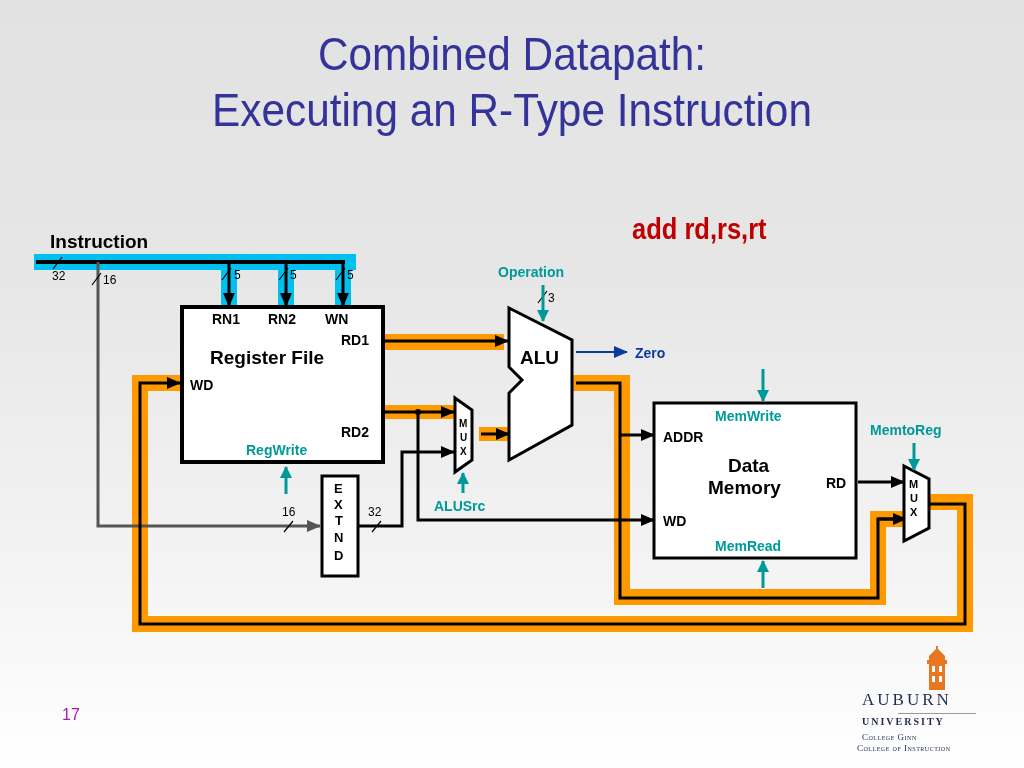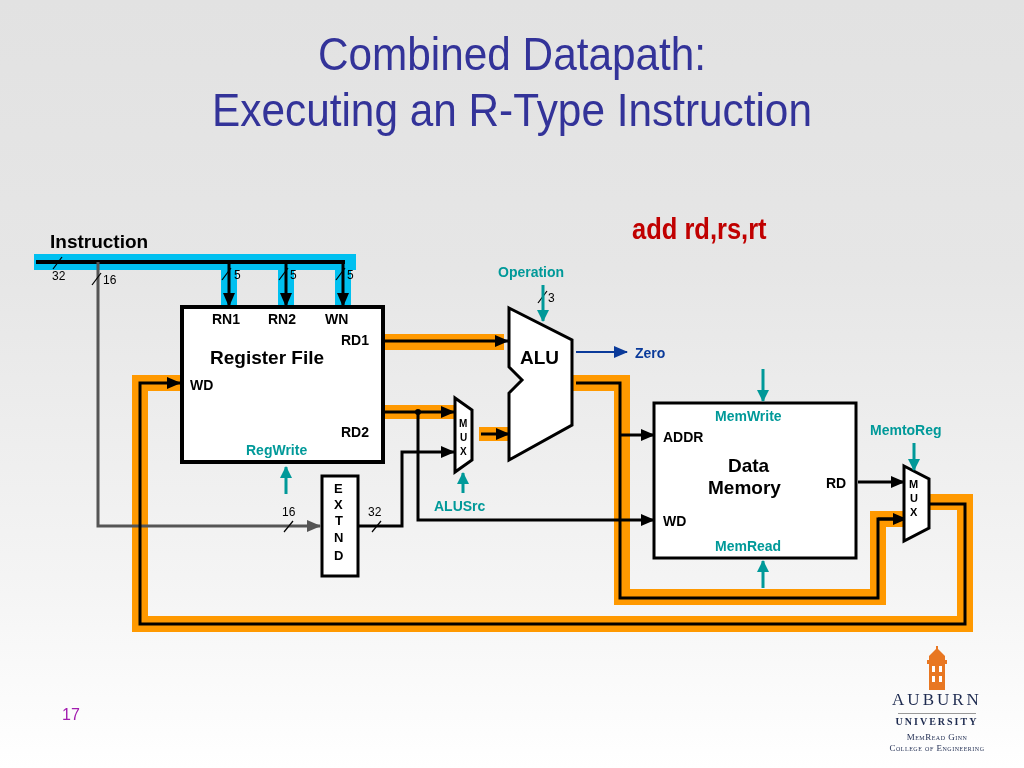--- a/index.html
+++ b/index.html
@@ -12,21 +12,21 @@
     position: absolute; left: 0; width: 1024px; text-align: center;
     color: #333399; font-size: 46px; line-height: 56px; top: 26px;
     font-family: "Liberation Sans", sans-serif; transform: scaleX(0.92);
   }
   .title div { white-space: nowrap; }
   .instr-label {
     position: absolute; left: 632px; top: 212px; color: #c00000;
     font-size: 30px; font-weight: bold; transform: scaleX(0.85); transform-origin: left top;
   }
   .page-num { position: absolute; left: 62px; top: 706px; font-size: 16px; color: #a21caf; }
-  .logo { position: absolute; left: 862px; top: 646px; width: 150px; height: 110px; text-align: center; }
+  .logo { position: absolute; left: 862px; top: 646px; width: 150px; height: 110px; }
   .logo .au { position: absolute; top: 44px; left: 0; width: 150px; font-family: "Liberation Serif", serif; font-size: 17px; letter-spacing: 3px; color: #1e2b50; }
   .logo .line { position: absolute; top: 67px; left: 36px; width: 78px; height: 1px; background: #999; }
   .logo .uni { position: absolute; top: 70px; left: 0; width: 150px; font-family: "Liberation Serif", serif; font-size: 10px; letter-spacing: 2px; color: #1e2b50; font-weight: bold; }
   .logo .sg { position: absolute; top: 86px; left: 0; width: 150px; font-family: "Liberation Serif", serif; font-size: 9px; letter-spacing: 0.5px; color: #1e2b50; font-variant: small-caps; }
   .logo .coe { position: absolute; top: 97px; left: 0; width: 160px; margin-left: -5px; font-family: "Liberation Serif", serif; font-size: 9px; letter-spacing: 0.5px; color: #1e2b50; font-variant: small-caps; }
   svg text { font-family: "Liberation Sans", sans-serif; }
 </style>
 </head>
 <body>
 
@@ -204,15 +204,15 @@
     <polygon points="12,10 20,2 28,10" fill="#e87722"></polygon>
     <rect x="19" y="0" width="2" height="4" fill="#e87722"></rect>
     <rect x="15" y="20" width="3" height="6" fill="#fff"></rect>
     <rect x="22" y="20" width="3" height="6" fill="#fff"></rect>
     <rect x="15" y="30" width="3" height="6" fill="#fff"></rect>
     <rect x="22" y="30" width="3" height="6" fill="#fff"></rect>
   </svg>
   <div class="au">AUBURN</div>
   <div class="line"></div>
   <div class="uni">UNIVERSITY</div>
-  <div class="sg">MemRead Ginn</div>
-  <div class="coe">College of Engineering</div>
+  <div class="sg">College Ginn</div>
+  <div class="coe">College of Instruction</div>
 </div>
 
 </body></html>

